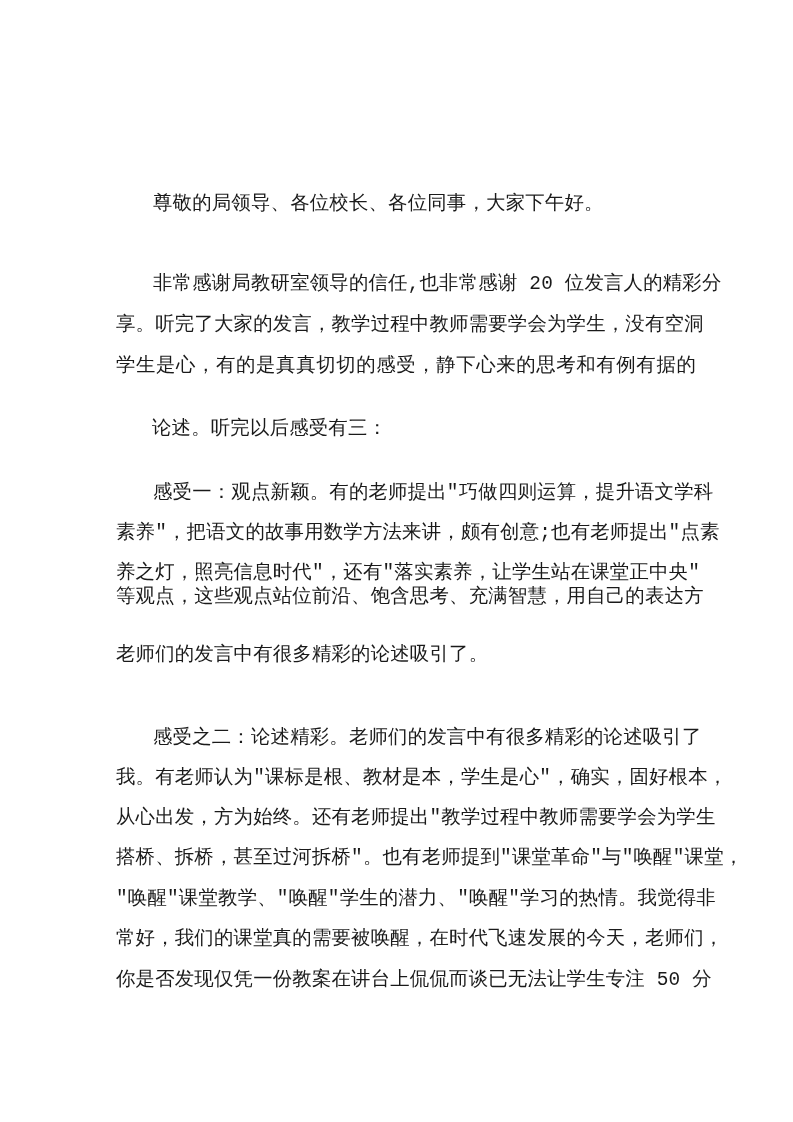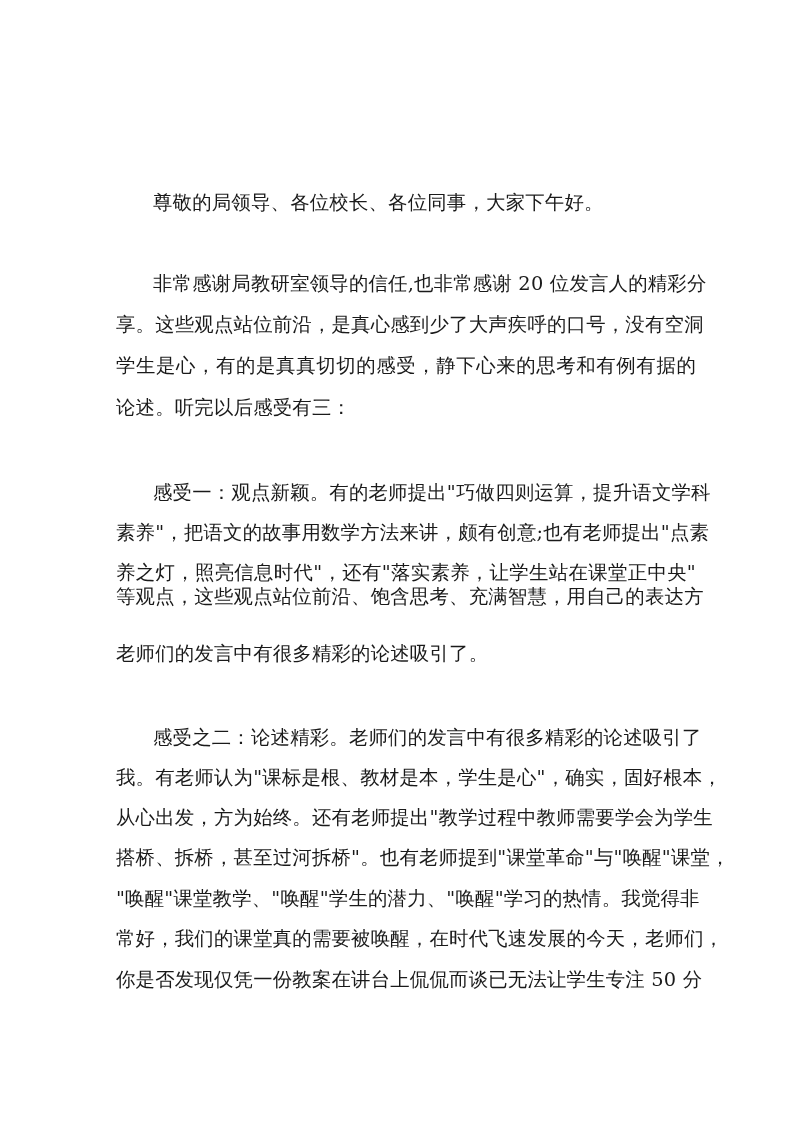--- a/index.html
+++ b/index.html
@@ -2,36 +2,36 @@
 <html><head>
 <meta charset="utf-8">
 <style>
   html, body { margin: 0; padding: 0; background: #ffffff; }
   body { width: 793px; height: 1122px; position: relative; overflow: hidden;
          font-family: "DejaVu Serif", "Liberation Serif", serif; color: #1a1a1a; }
   .page { position: absolute; left: 0; top: 0; width: 793px; height: 1122px; background: #fff; }
   .line { position: absolute; left: 116px; width: 580px; height: 28px; line-height: 28px;
           font-size: 19.4px; white-space: nowrap; letter-spacing: 0.2px; }
   .line.indent { left: 153px; width: 543px; }
-  .justify { text-align: justify; text-align-last: justify; }
+  .justify { text-align: justify; text-align-last: justify; font-family: Liberation Mono, monospace; }
 </style>
 </head>
 <body>
 
 <div class="page">
 
   <div>
     <div class="line indent" style="top:189px;">尊敬的局领导、各位校长、各位同事，大家下午好。</div>
   </div>
 
   <div>
     <div class="line indent justify" style="top:270px;">非常感谢局教研室领导的信任,也非常感谢 20 位发言人的精彩分</div>
-    <div class="line justify" style="top:311px;">享。这些观点站位前沿，是真心感到少了大声疾呼的口号，没有空洞</div>
+    <div class="line justify" style="top:311px;">享。听完了大家的发言，教学过程中教师需要学会为学生，没有空洞</div>
     <div class="line justify" style="top:352px;">学生是心，有的是真真切切的感受，静下心来的思考和有例有据的</div>
-    <div class="line" style="top:394px;">论述。听完以后感受有三：</div>
+    <div class="line" style="top:414px;margin-left:36px;">论述。听完以后感受有三：</div>
   </div>
 
   <div>
     <div class="line indent justify" style="top:479px;">感受一：观点新颖。有的老师提出"巧做四则运算，提升语文学科</div>
     <div class="line justify" style="top:519px;">素养"，把语文的故事用数学方法来讲，颇有创意;也有老师提出"点素</div>
     <div class="line justify" style="top:559px;">养之灯，照亮信息时代"，还有"落实素养，让学生站在课堂正中央"</div>
     <div class="line justify" style="top:583px;">等观点，这些观点站位前沿、饱含思考、充满智慧，用自己的表达方</div>
     <div class="line" style="top:640px;">老师们的发言中有很多精彩的论述吸引了。</div>
   </div>
 

